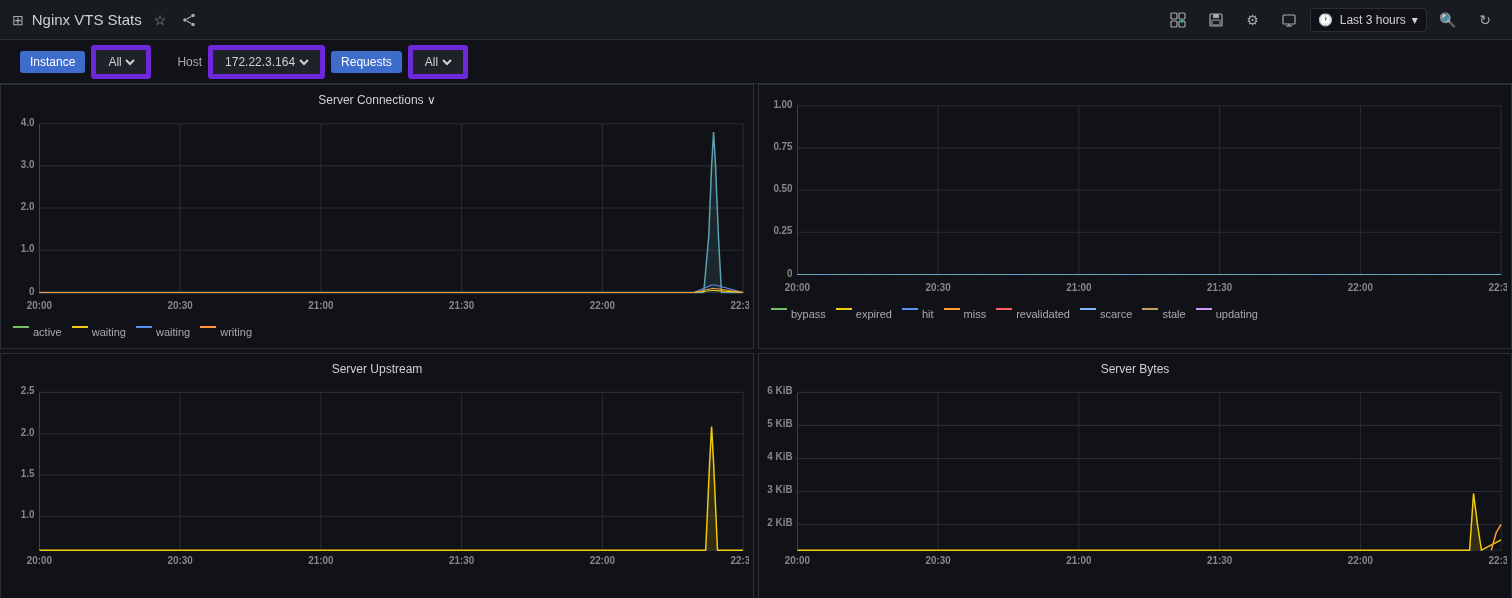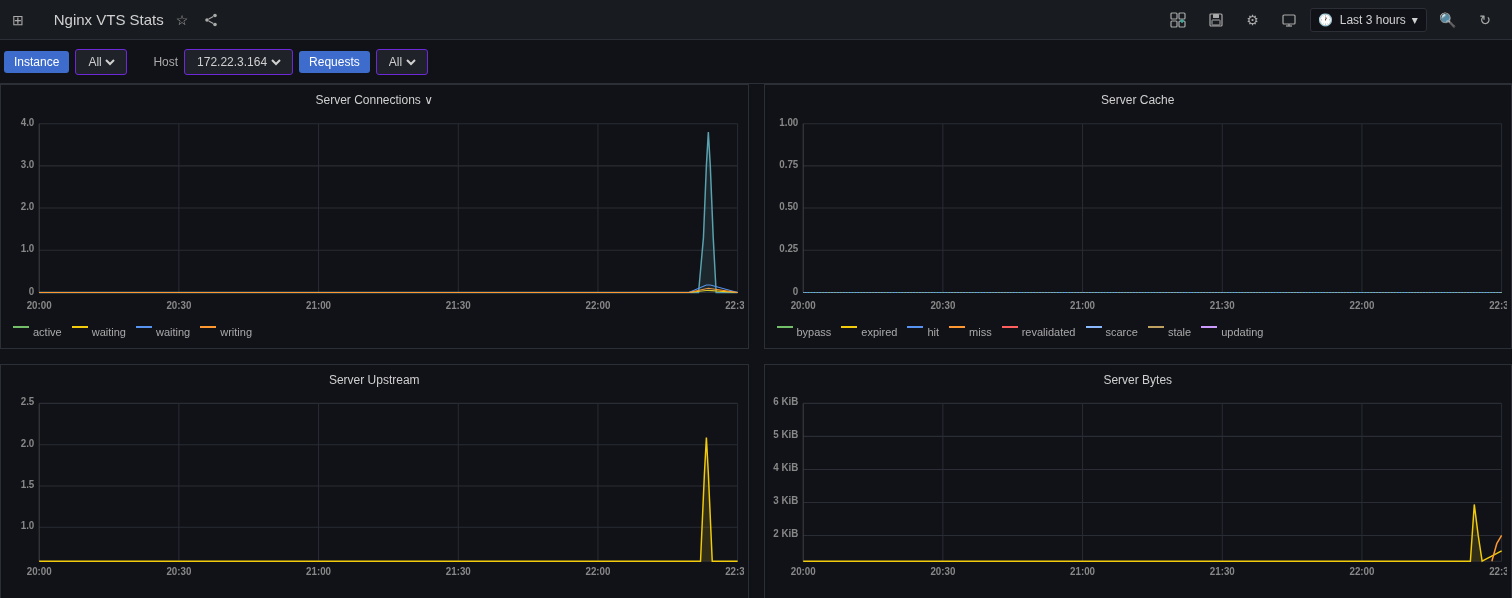--- a/index.html
+++ b/index.html
@@ -29,21 +29,20 @@
       gap: 8px;
     }
     .app-icon {
       color: #aaa;
       font-size: 14px;
     }
     .app-title {
       color: #d0d0d0;
       font-size: 15px;
       font-weight: 500;
-      margin-left: 22px;
     }
     .icon-btn {
       background: none;
       border: none;
       color: #aaa;
       cursor: pointer;
       padding: 4px;
       font-size: 14px;
       display: flex;
       align-items: center;
@@ -71,36 +70,36 @@
       color: #d0d0d0;
       font-size: 12px;
     }
     .time-selector .clock-icon { color: #aaa; }
 
     
     .filter-bar {
       display: flex;
       align-items: center;
       background: #111217;
-      padding: 8px 4px;
+      padding: 8px 20px;
       gap: 6px;
       border-bottom: 1px solid #2c2f36;
       height: 44px;
     }
     .filter-label {
       background: #3d6ccc;
       color: #fff;
       border-radius: 3px;
       padding: 4px 10px;
       font-size: 12px;
       font-weight: 500;
     }
     .filter-select {
       background: #1f2228;
-      border: 1px solid #6d28d9;
+      border: 5px solid #6d28d9;
       color: #d0d0d0;
       border-radius: 3px;
       padding: 4px 8px;
       font-size: 12px;
       cursor: pointer;
       display: flex;
       align-items: center;
       gap: 4px;
     }
     .filter-select select {
@@ -115,21 +114,21 @@
       color: #aaa;
       font-size: 12px;
       margin-left: 20px;
     }
 
     
     .charts-grid {
       display: grid;
       grid-template-columns: 1fr 1fr;
       grid-template-rows: 265px 250px;
-      gap: 15px;
+      gap: 4px;
       height: calc(598px - 40px - 44px);
     }
     .chart-panel {
       border: 1px solid #2c2f36;
       background: #111217;
       padding: 8px 4px 4px 4px;
       position: relative;
       overflow: hidden;
     }
     .chart-title {
@@ -321,21 +320,20 @@
         <span>waiting</span>
       </div>
       <div class="legend-item">
         <span class="legend-line" style="background:#ff9830;"></span>
         <span>writing</span>
       </div>
     </div>
   </div>
 
   <div class="chart-panel">
-    <div class="chart-title">Server Cache</div>
     <div class="chart-area">
       <svg class="chart-svg" viewBox="0 0 756 200" preserveAspectRatio="none">
 
         <text x="30" y="14" class="y-label" text-anchor="end">1.00</text>
         <text x="30" y="54" class="y-label" text-anchor="end">0.75</text>
         <text x="30" y="94" class="y-label" text-anchor="end">0.50</text>
         <text x="30" y="134" class="y-label" text-anchor="end">0.25</text>
         <text x="30" y="174" class="y-label" text-anchor="end">0</text>
 
         <line x1="35" y1="12" x2="750" y2="12" class="grid-line"></line>

